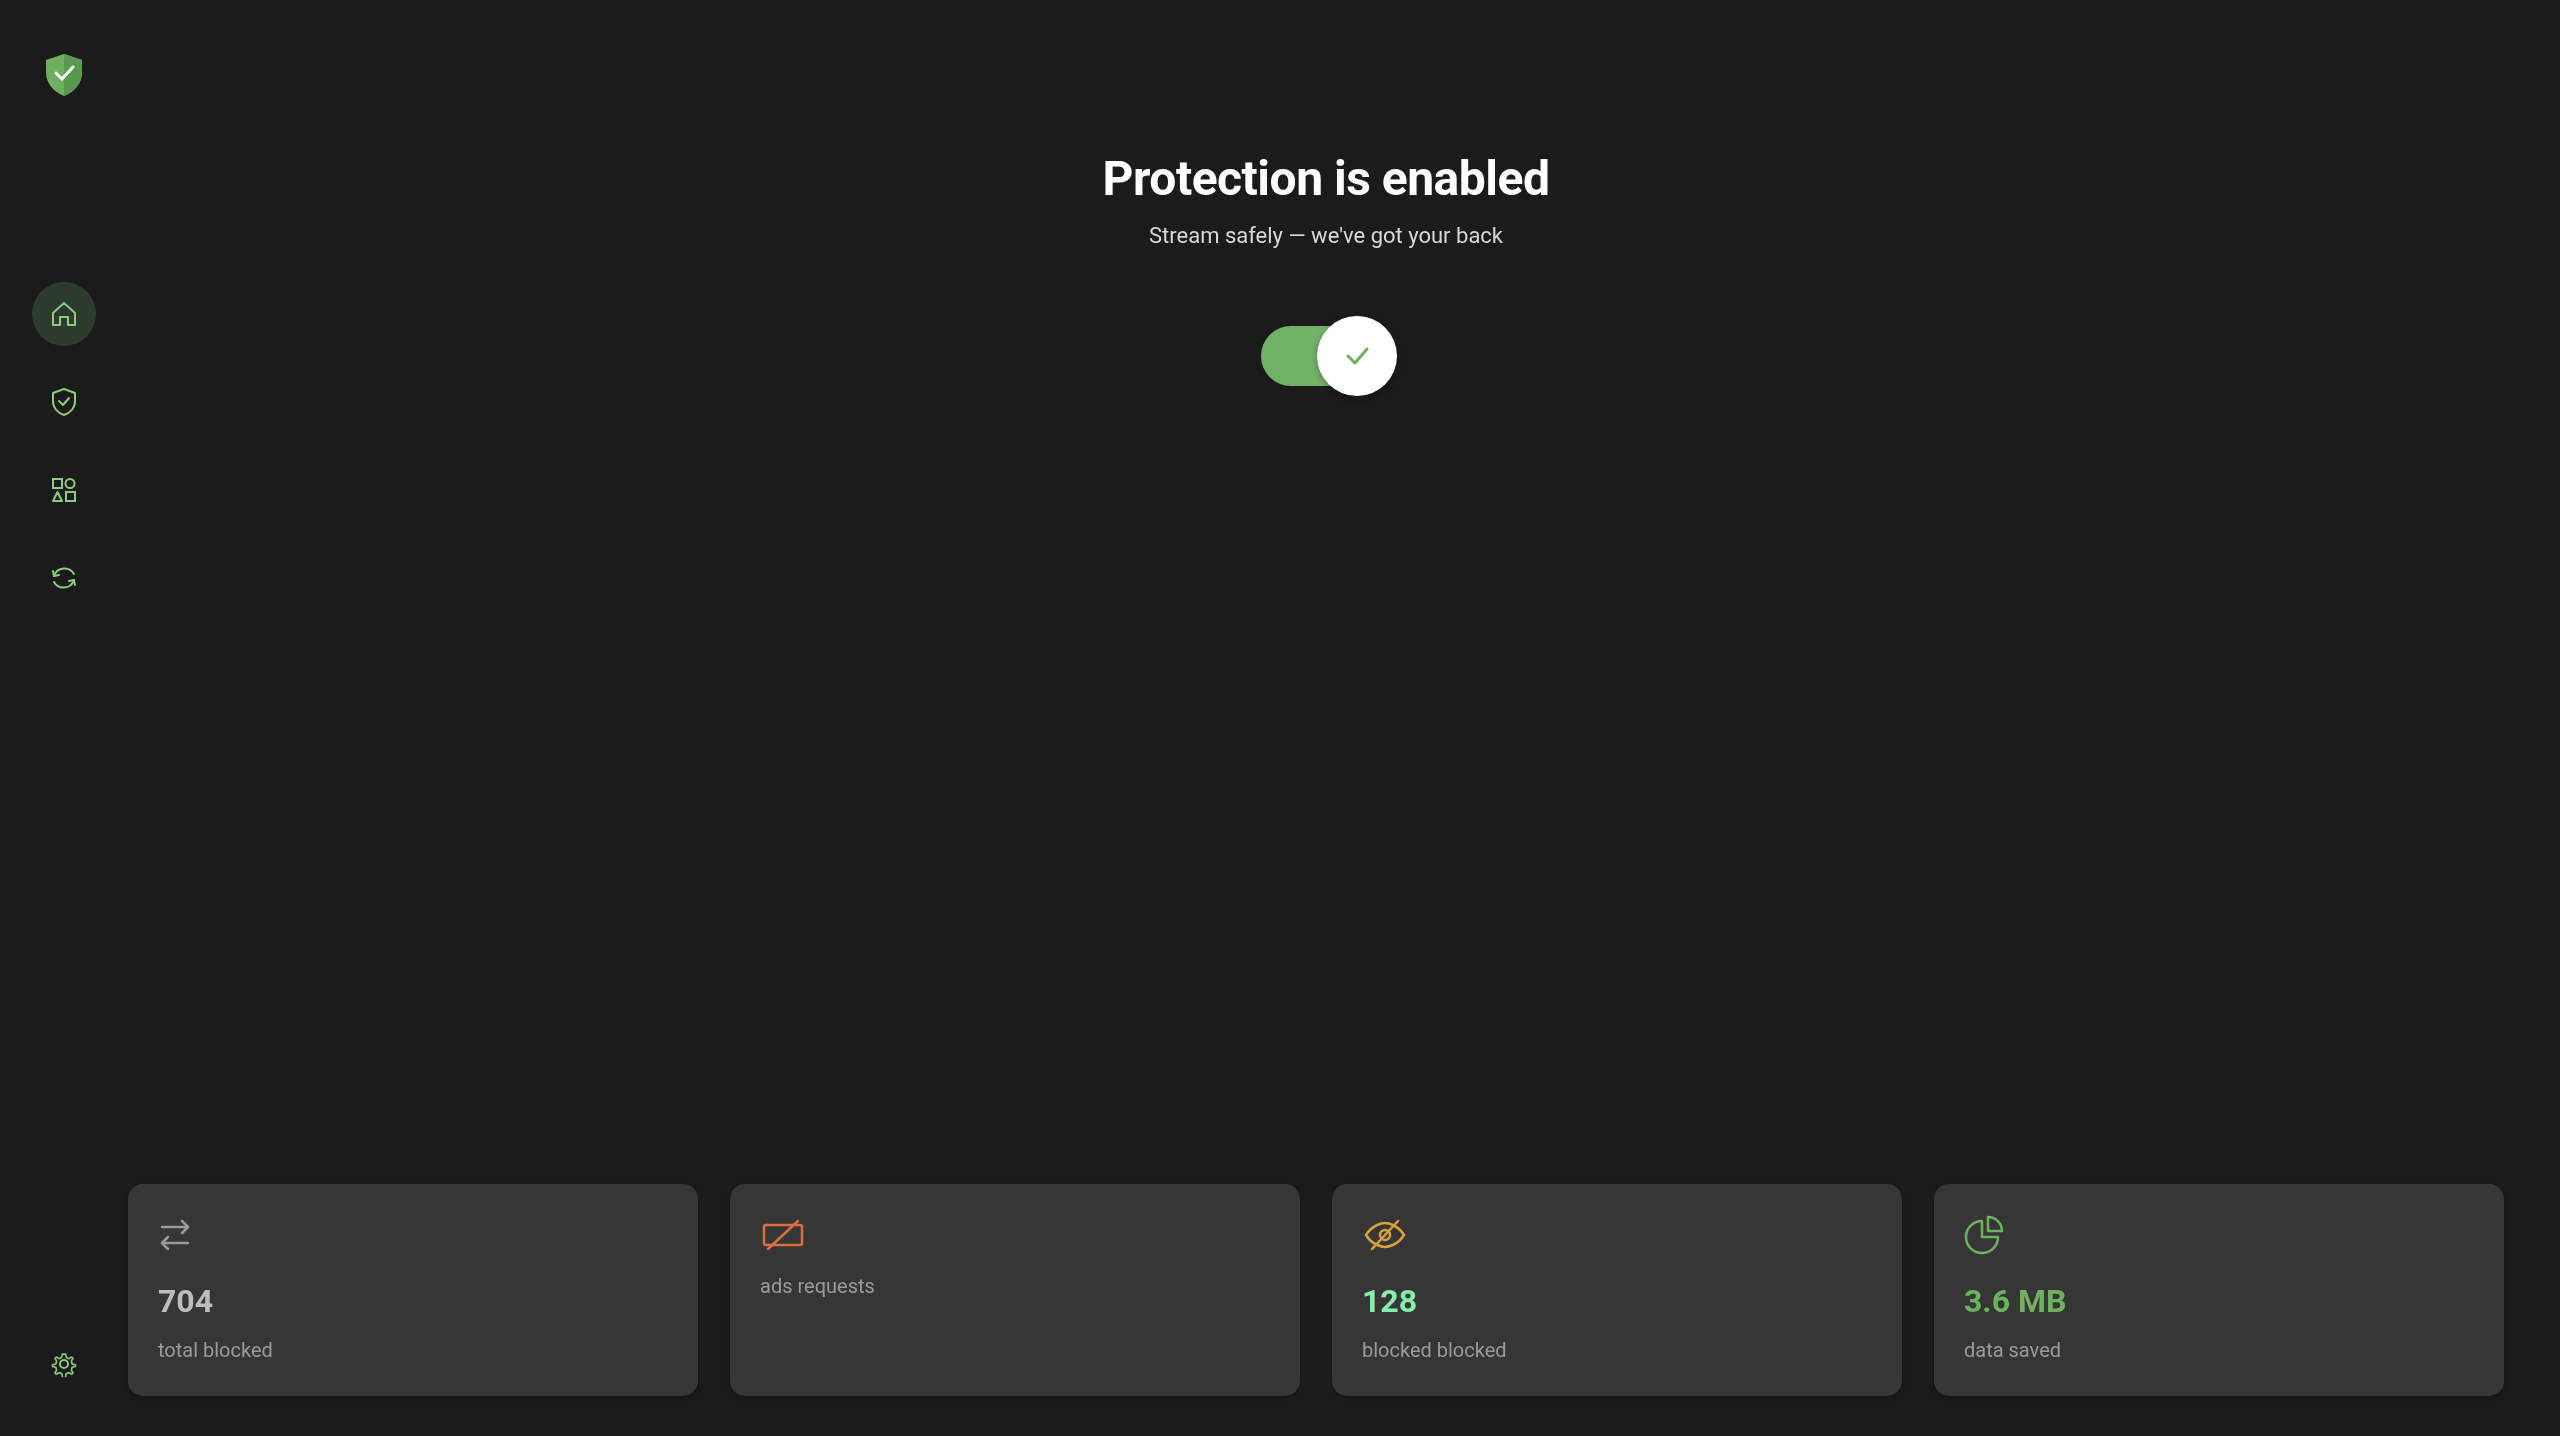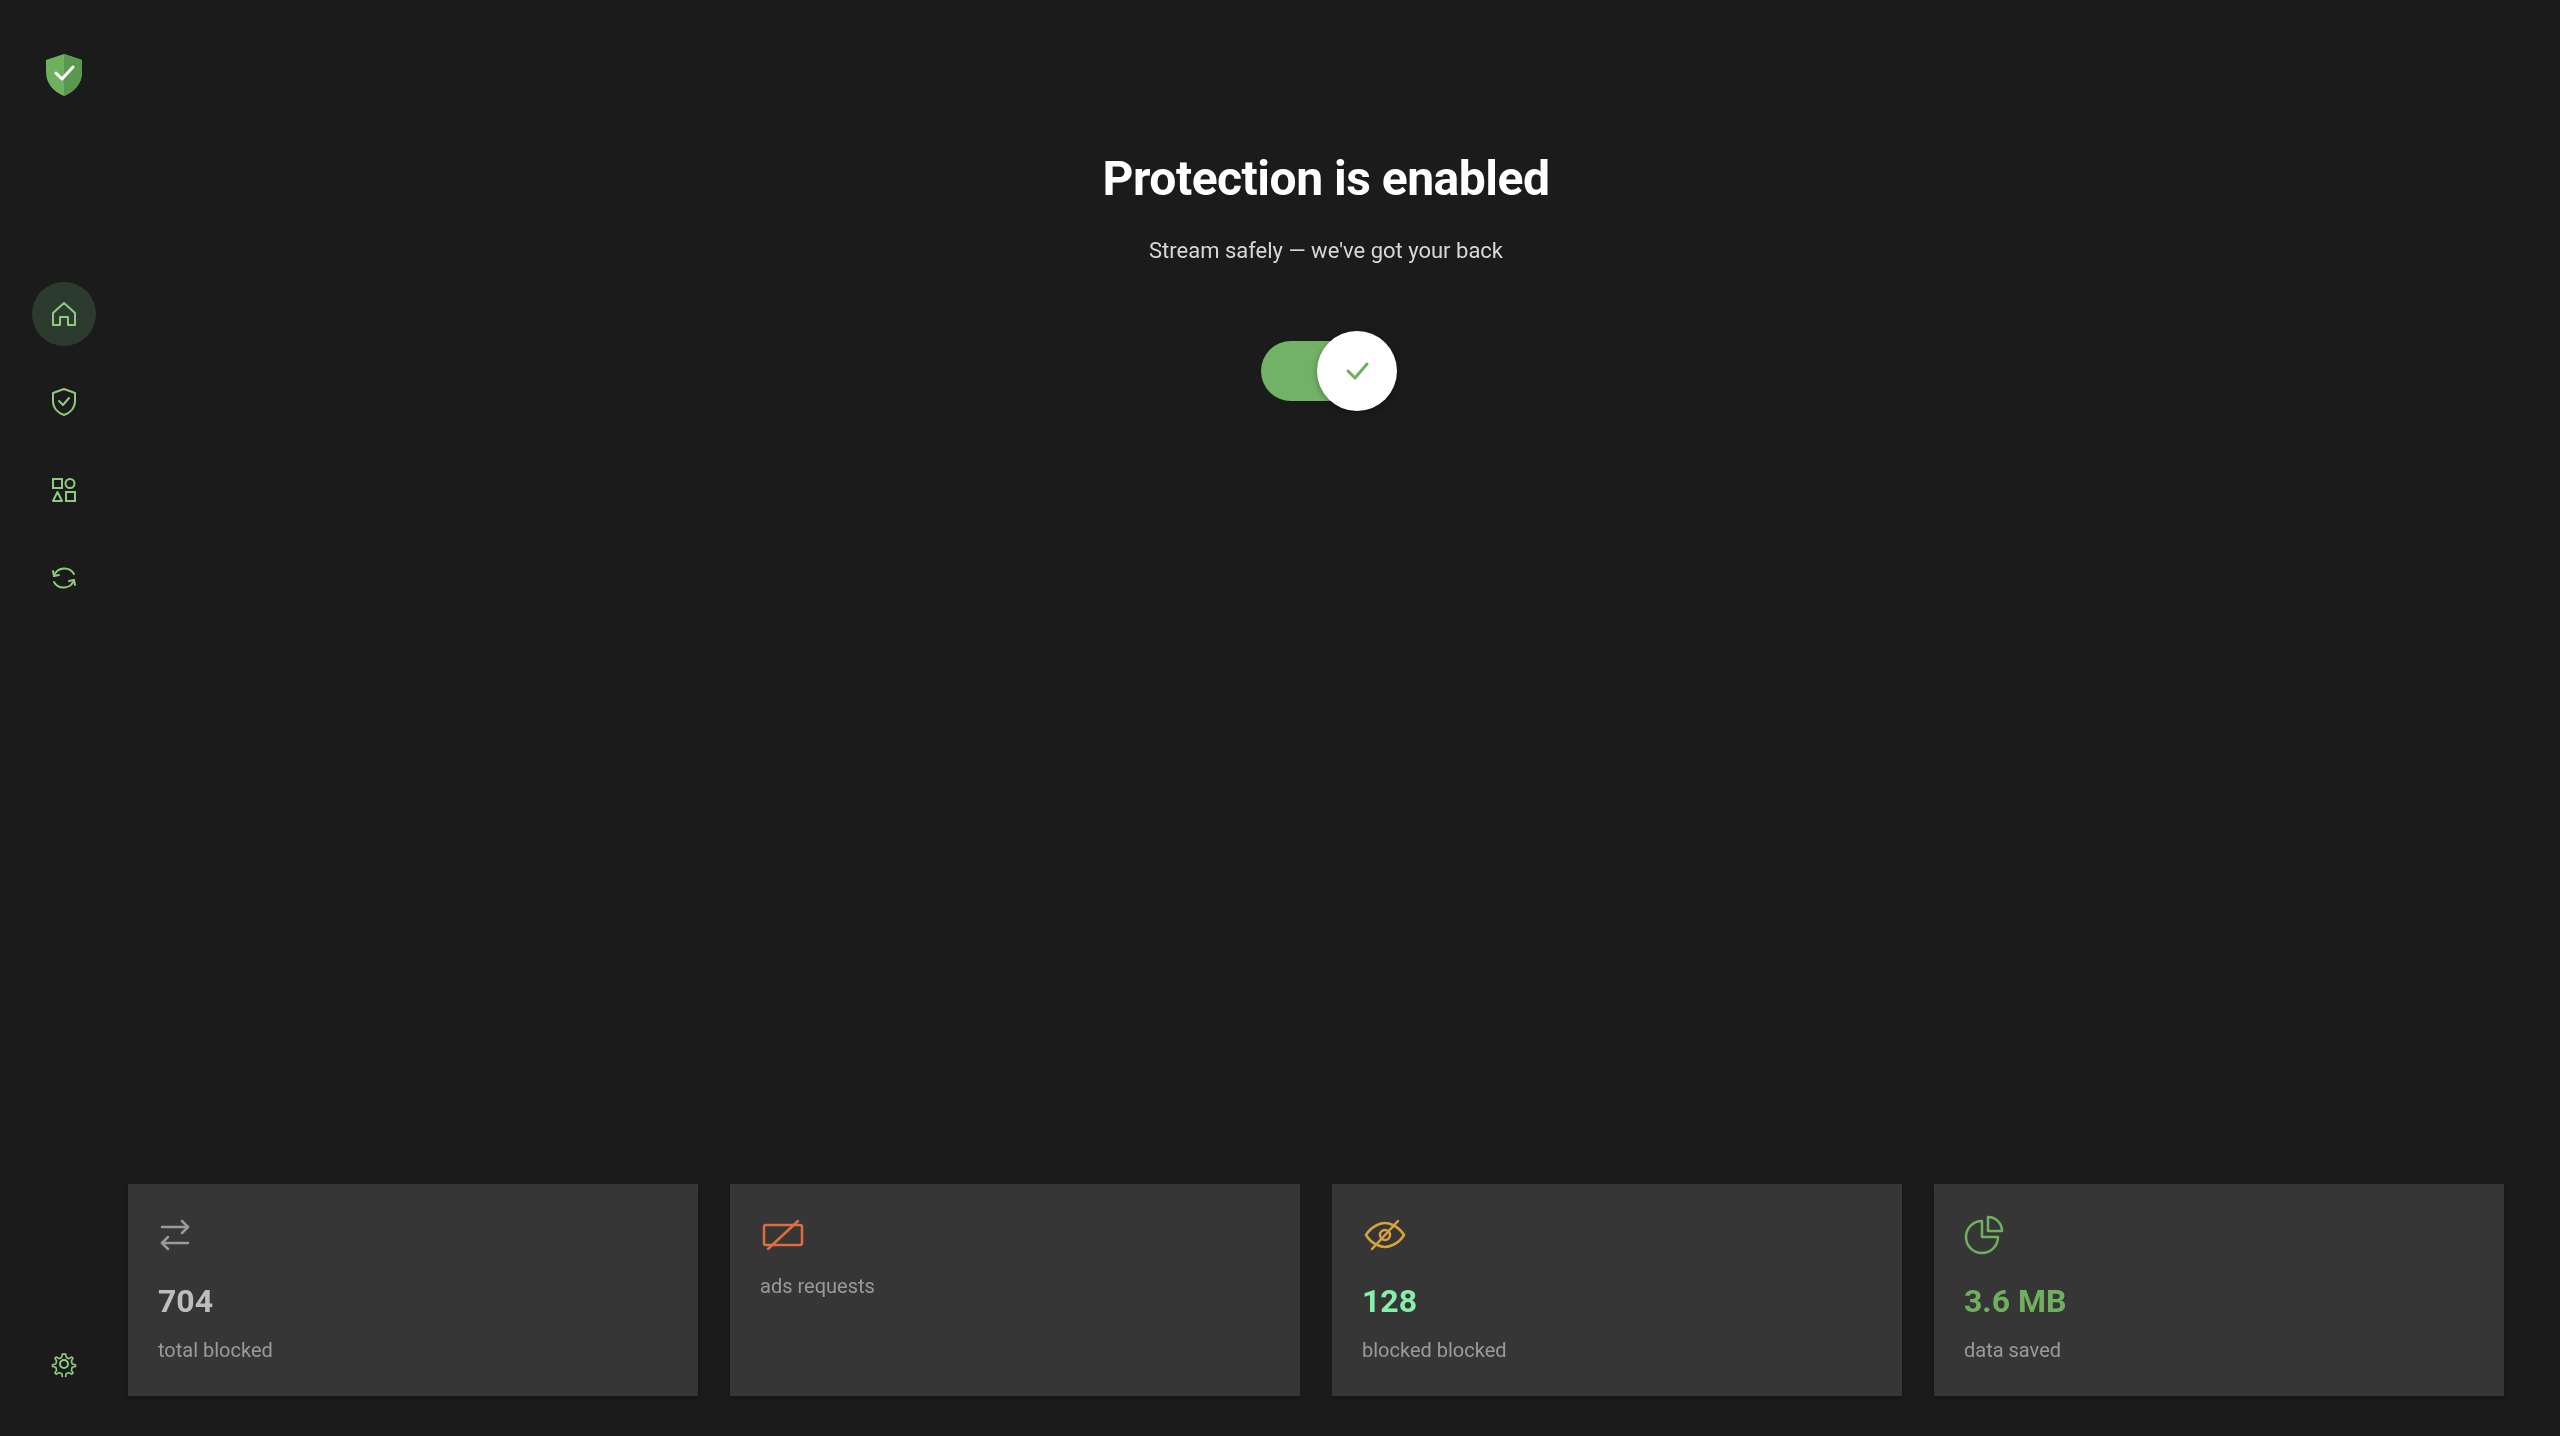--- a/index.html
+++ b/index.html
@@ -58,21 +58,21 @@
   .hero {
     text-align: center;
   }
   .title {
     font-size: 48px;
     font-weight: 700;
     color: #fff;
     letter-spacing: -0.5px;
   }
   .subtitle {
-    margin-top: 31px;
+    margin-top: 16px;
     font-size: 22px;
     color: #d8d8d8;
     font-weight: 400;
   }
   .toggle-wrap {
     margin-top: 78px;
     display: flex;
     justify-content: center;
   }
   .toggle {
@@ -106,21 +106,21 @@
   .stats {
     margin-top: auto;
     display: flex;
     gap: 32px;
     padding-bottom: 40px;
     padding-right: 20px;
   }
   .card {
     flex: 1;
     background: #363636;
-    border-radius: 0;
+    border-radius: 15px;
     padding: 30px 30px 34px 30px;
     display: flex;
     flex-direction: column;
     box-shadow: 0 2px 4px rgba(0,0,0,0.2);
   }
   .card-icon {
     height: 42px;
     display: flex;
     align-items: center;
   }

